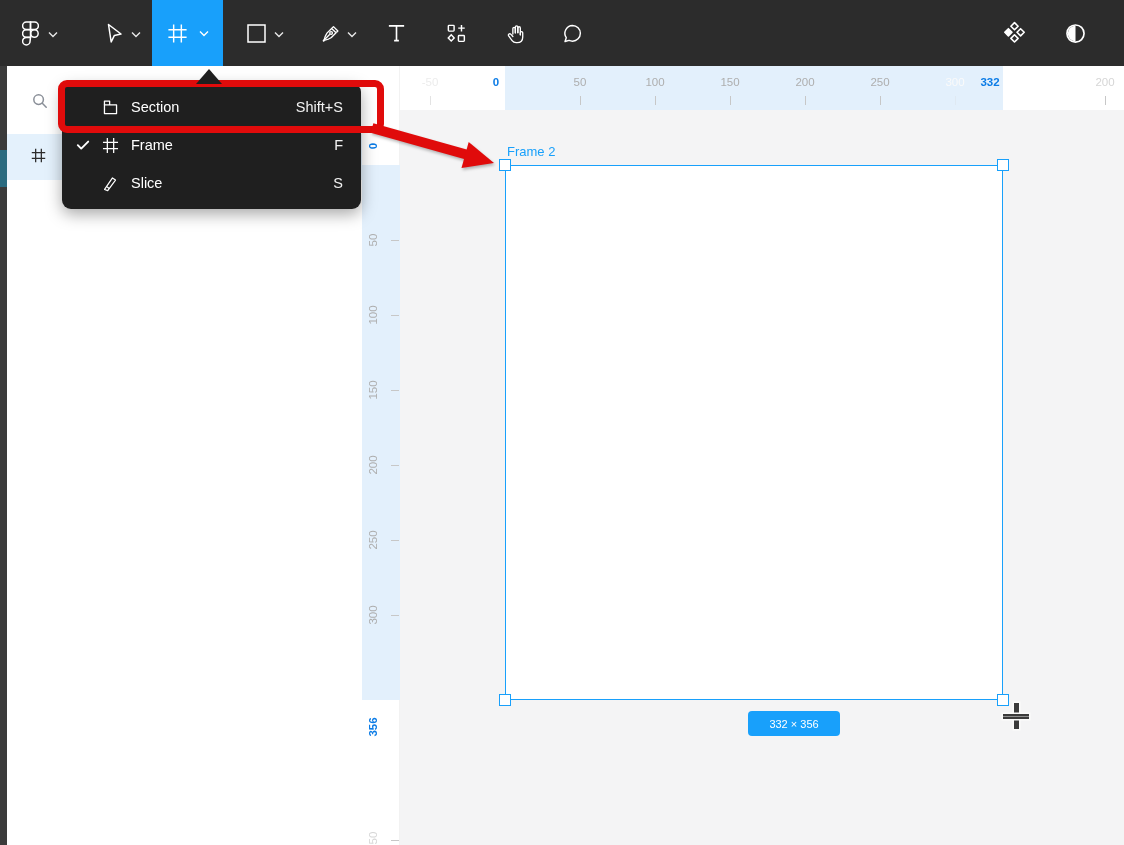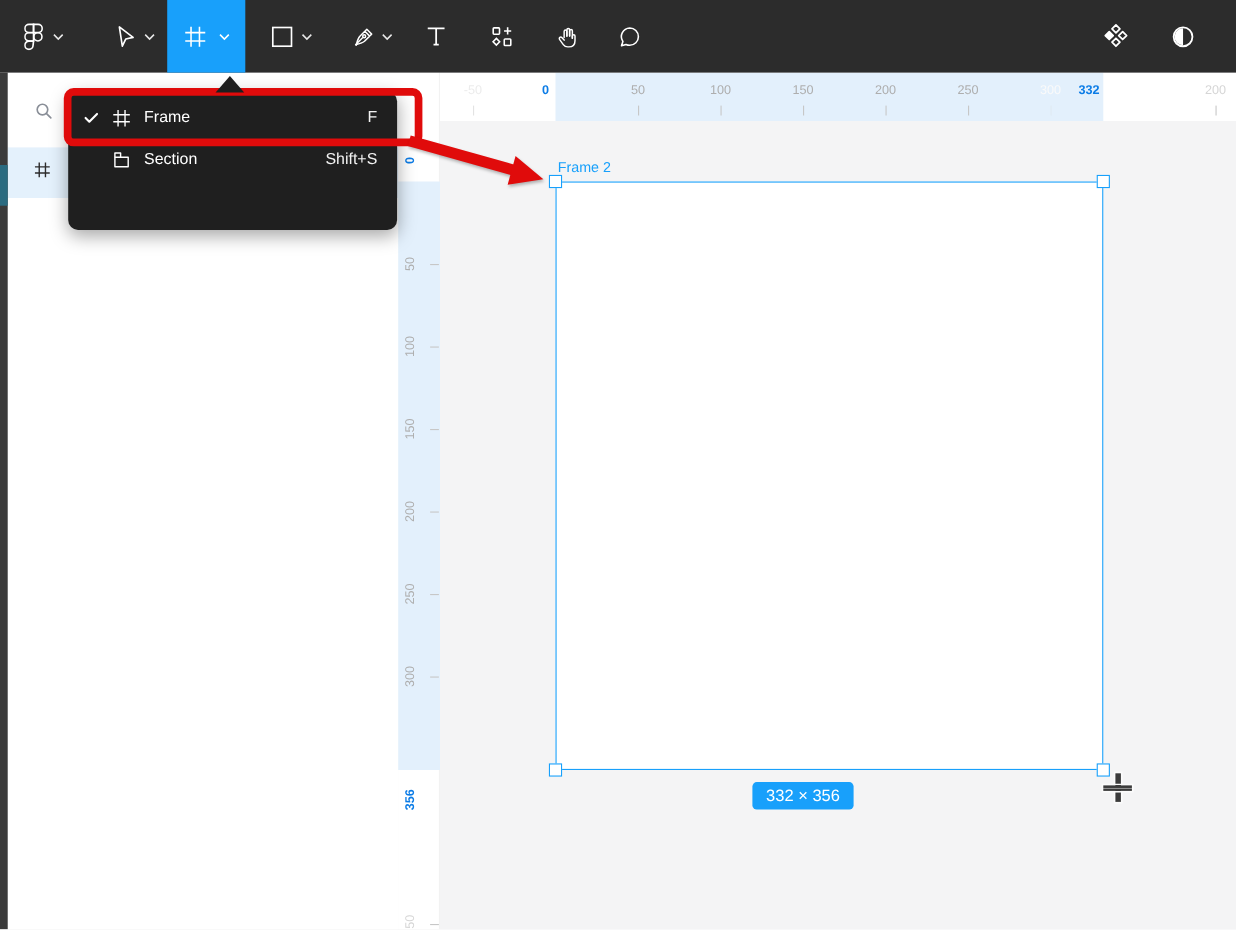--- a/index.html
+++ b/index.html
@@ -37,22 +37,22 @@
   .lab-faint { color:#ececec; }
   .lab-white { color:#fafafa; }
   .lab-light { color:#d6d6d6; }
 
   
   .frame-rect { position:absolute; left:505px; top:165px; width:498px; height:535px; background:#ffffff; border:1.5px solid #18a0fb; z-index:3; }
   .frame-label { position:absolute; left:507px; top:144px; font-size:13px; color:#18a0fb; z-index:4; }
   .handle { position:absolute; width:12px; height:12px; background:#ffffff; border:1.5px solid #18a0fb; z-index:4; }
   .h-tl { left:499px; top:159px; } .h-tr { left:997px; top:159px; }
   .h-bl { left:499px; top:694px; } .h-br { left:997px; top:694px; }
-  .size-badge { position:absolute; left:684px; top:711px; width:92px; height:25px; background:#18a0fb; color:#ffffff;
-                font-size:15px; border-radius:4px; display:flex; align-items:center; justify-content:center; z-index:4; }
+  .size-badge { position:absolute; left:748px; top:711px; width:92px; height:25px; background:#18a0fb; color:#ffffff;
+                font-size:11px; border-radius:4px; display:flex; align-items:center; justify-content:center; z-index:4; }
 
   
   .crosshair { position:absolute; left:1003px; top:703px; width:26px; height:26px; z-index:40; }
   .ch-v { position:absolute; left:10.5px; top:0; width:5px; height:26px; background:#3b3b3b; box-shadow:0 0 0 1.5px #fbfbfb; }
   .ch-h { position:absolute; left:0; top:10.5px; width:26px; height:5px;
           background:linear-gradient(#3b3b3b 0 38%, #8f8f8f 42% 58%, #3b3b3b 62% 100%); box-shadow:0 0 0 1.5px #fbfbfb; }
 
   
   .menu { position:absolute; left:62px; top:83px; width:299px; height:126px; background:#1f1f1f; border-radius:9px;
           box-shadow:0 5px 16px rgba(0,0,0,0.35); z-index:20; padding-top:5px; }
@@ -284,43 +284,54 @@
   <div class="size-badge">332 × 356</div>
 
   <div class="crosshair">
     <div class="ch-v"></div>
     <div class="ch-h"></div>
   </div>
 
   <div class="menu-caret"></div>
   <div class="menu">
     <div class="mrow">
-      <span>
-        <svg width="16" height="16" viewBox="0 0 16 16" fill="none" stroke="#fff" stroke-width="1.9" stroke-linecap="round" stroke-linejoin="round">
-            <path d="M2.8 8.2 6.2 11.6 13.2 4.6"></path>
-          </svg>
-      </span>
-      <span>
-        <svg width="19" height="19" viewBox="0 0 24 24" fill="none" stroke="#fff" stroke-width="1.6">
-            <path d="M8 2.5v19M16 2.5v19M2.5 8h19M2.5 16h19"></path>
-          </svg>
-      </span>
-      <span>Frame</span>
-      <span class="mshort">F</span>
-    </div>
-    <div class="mrow">
       <span></span>
       <span>
         <svg width="19" height="19" viewBox="0 0 22 22" fill="none" stroke="#fff" stroke-width="1.5" stroke-linejoin="round">
           <path d="M4 8V3.5h6V8"></path>
             <rect x="4" y="8" width="14" height="10"></rect>
         </svg>
       </span>
       <span>Section</span>
       <span class="mshort">Shift+S</span>
+    </div>
+    <div class="mrow">
+      <span>
+        <svg width="16" height="16" viewBox="0 0 16 16" fill="none" stroke="#fff" stroke-width="1.9" stroke-linecap="round" stroke-linejoin="round">
+            <path d="M2.8 8.2 6.2 11.6 13.2 4.6"></path>
+          </svg>
+      </span>
+      <span>
+        <svg width="19" height="19" viewBox="0 0 24 24" fill="none" stroke="#fff" stroke-width="1.6">
+            <path d="M8 2.5v19M16 2.5v19M2.5 8h19M2.5 16h19"></path>
+          </svg>
+      </span>
+      <span>Frame</span>
+      <span class="mshort">F</span>
+    </div>
+    <div class="mrow">
+      <span></span>
+      <span>
+        <svg width="19" height="19" viewBox="0 0 24 24" fill="none" stroke="#fff" stroke-width="1.5" stroke-linejoin="round">
+          <path d="M4.5 19.5 14.5 5l3.8 2.7L8.5 21z"></path>
+            <path d="M7 15.8l3.4 2.5"></path>
+        </svg>
+      </span>
+      <span>Slice</span>
+      <span class="mshort">S</span>
     </div>
   </div>
 
   <div class="red-box"></div>
   <svg class="arrow-svg" width="160" height="70" viewBox="0 0 160 70" style="filter:drop-shadow(1px 2px 1.5px rgba(0,0,0,0.28));">
     <line x1="20" y1="16" x2="116" y2="43" stroke="#e00b0b" stroke-width="10"></line>
     <polygon points="142,51 109.5,56 116.7,29.9" fill="#e00b0b"></polygon>
   </svg>
 
 </div>

